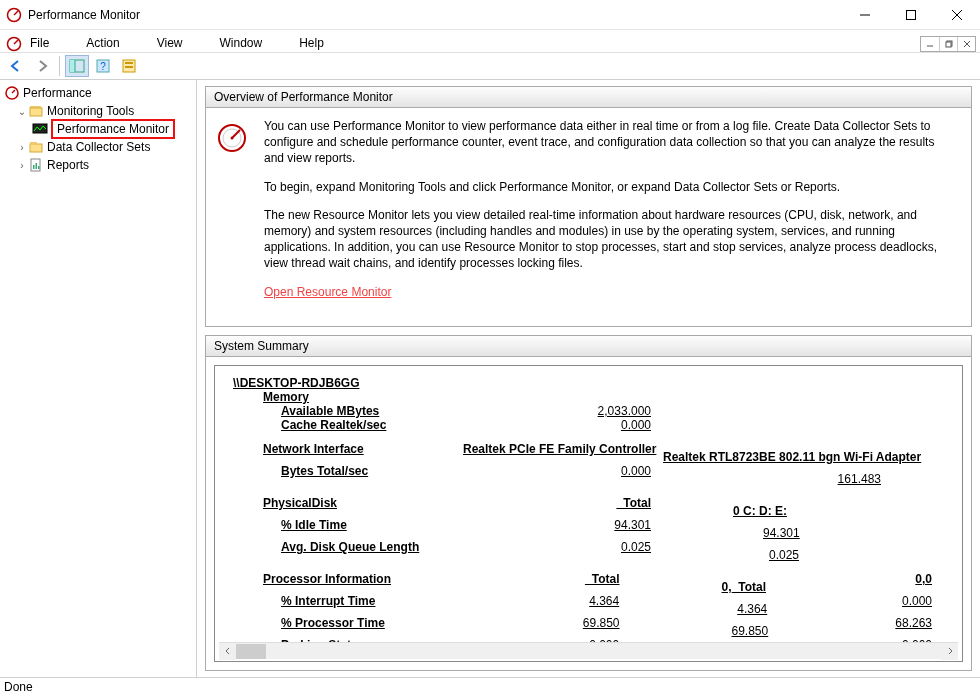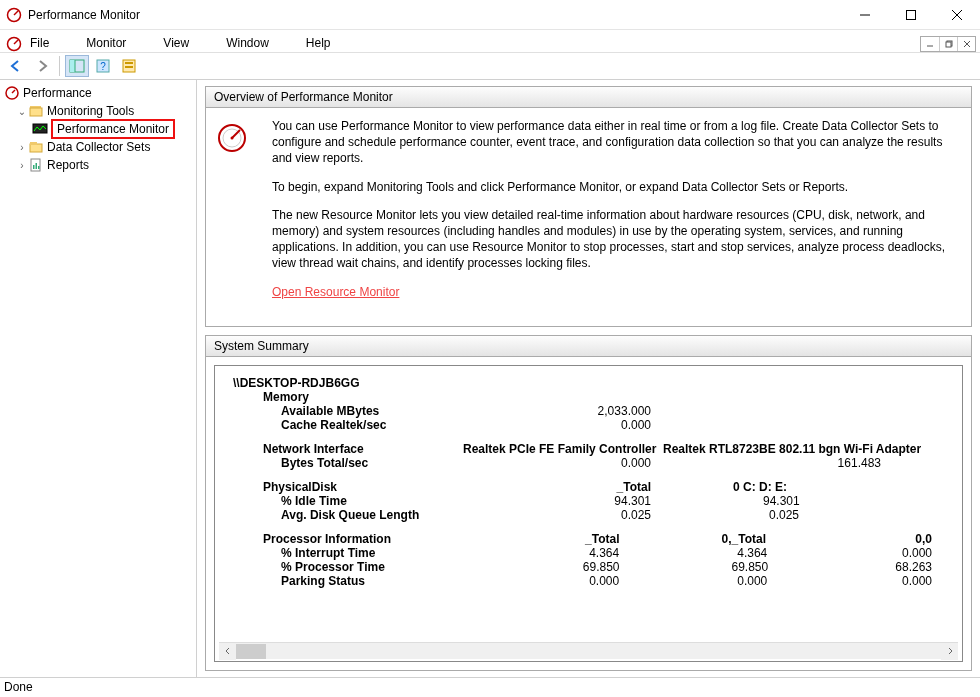--- a/index.html
+++ b/index.html
@@ -75,35 +75,35 @@
 .panel {
   border: 1px solid #aaa;
 }
 .panel-head {
   background: linear-gradient(#fdfdfd, #e4e4e4);
   border-bottom: 1px solid #aaa;
   padding: 3px 8px;
   font-size: 12px;
 }
 .panel-body { padding: 10px 14px 14px 10px; font-size: 12px; }
-.overview-body { display:flex; gap: 24px; align-items:flex-start; }
+.overview-body { display:flex; gap: 16px; align-items:flex-start; }
 .big-icon { width: 32px; height: 32px; flex-shrink:0; margin-top:4px; }
 .overview-text p { margin-bottom: 12px; line-height: 1.35; }
 .link { color: #ef4444; text-decoration: underline; cursor: pointer; }
 
 .summary-panel { flex:1; display:flex; flex-direction:column; min-height:0; }
 .summary-panel .panel-body { flex:1; display:flex; flex-direction:column; min-height:0; padding:8px; }
-.sum-inner { flex:1; border:1px solid #888; padding:10px 4px 2px 4px; display:flex; flex-direction:column; min-height:0; }
+.sum-inner { flex:1; border:1px solid #888; padding:10px 4px 2px 4px; display:flex; flex-direction:column; min-height:0;text-decoration:underline; }
 .sum-scroll { flex:1; overflow:hidden; font-size:12px; padding: 0 14px 0 14px; }
 .sum-scroll b { font-weight:bold; }
 .sec-title { font-weight:bold; }
 .row { display:flex; }
 .c1 { width: 230px; }
 .c2 { width: 200px; text-align:right; padding-right:12px; }
-.c3 { width: 230px; text-align:right; padding-right:12px; }
+.c3 { width: 230px; text-align:right; padding-right:12px;margin-top:8px; }
 .c4 { width: 100px; text-align:right; padding-right:12px; }
 .ind { padding-left: 30px; }
 .ind2 { padding-left: 48px; }
 .scrollbar-h { height: 17px; background:#f0f0f0; border-top:1px solid #ddd; display:flex; align-items:center; }
 .sb-btn { width:17px; height:17px; display:flex; align-items:center; justify-content:center; background:#f0f0f0; }
 .sb-thumb { width: 30px; height:15px; background:#cdcdcd; margin-left:0; }
 .sb-track { flex:1; }
 
 .statusbar { height: 20px; border-top: 1px solid #d0d0d0; padding: 2px 4px; font-size:12px; }
 
@@ -140,21 +140,21 @@
 </div>
 
 <div class="menubar menubar-wrap">
   <span class="menu-icon">
     <svg viewBox="0 0 16 16">
         <circle cx="8" cy="8" r="6.5" class="app-icon-circle"></circle>
         <line x1="8" y1="8" x2="12" y2="4" class="app-icon-needle"></line>
       </svg>
   </span>
   <span class="menu-item">File</span>
-  <span class="menu-item">Monitor</span>
+  <span class="menu-item">Action</span>
   <span class="menu-item">View</span>
   <span class="menu-item">Window</span>
   <span class="menu-item">Help</span>
   <div class="mdi-btns">
     <div>
         <svg width="8" height="8" viewBox="0 0 8 8">
           <line x1="1" y1="6" x2="7" y2="6" stroke="#555"></line>
         </svg>
       </div>
     <div>

